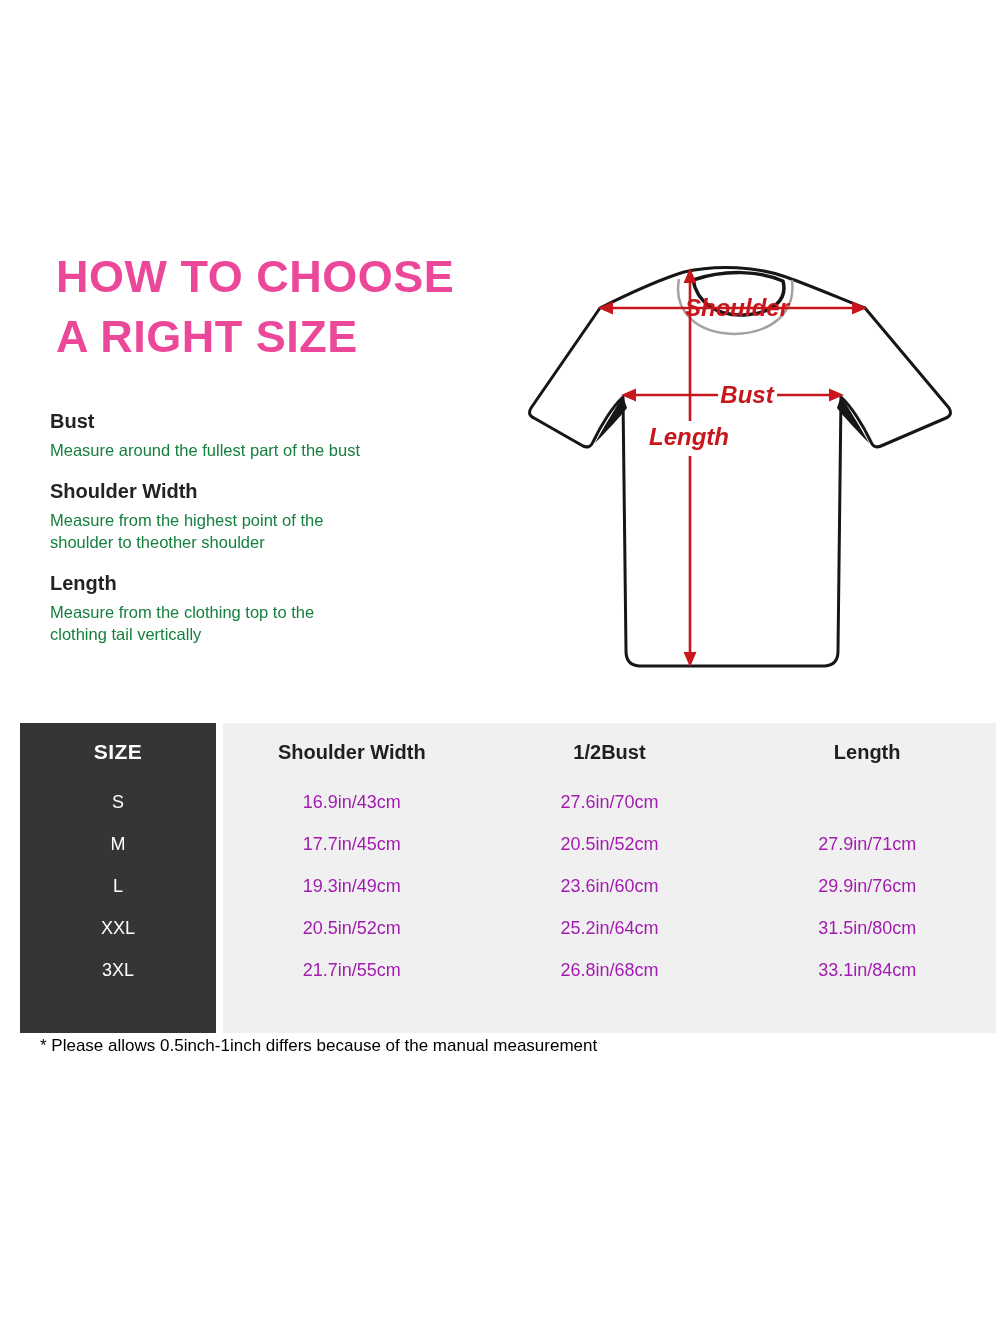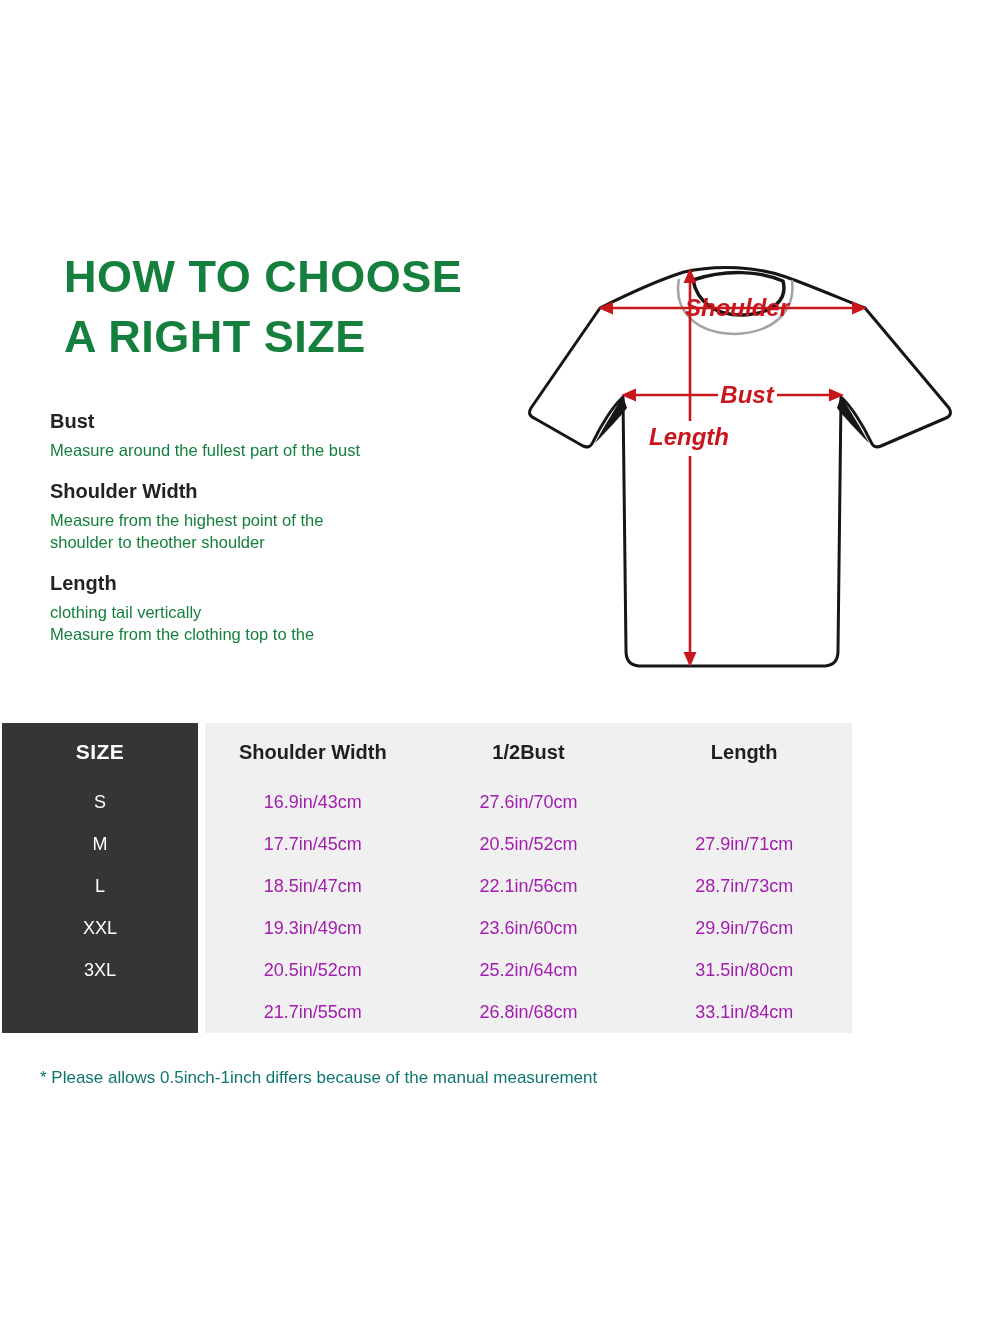--- a/index.html
+++ b/index.html
@@ -9,26 +9,26 @@
     position: relative;
     width: 1000px;
     height: 1333px;
     background: #ffffff;
     overflow: hidden;
   }
 
   
   .title {
     position: absolute;
-    left: 64px;
+    left: 56px;
     top: 247px;
     font-size: 45px;
     line-height: 60px;
     font-weight: bold;
-    color: #15803d;
+    color: #ec4899;
     letter-spacing: 0.5px;
   }
 
   
   .instructions {
     position: absolute;
     left: 50px;
     top: 410px;
     width: 400px;
   }
@@ -55,23 +55,23 @@
     font-style: italic;
   }
   .diagram svg text {
     font-family: "Liberation Sans", "DejaVu Sans", sans-serif;
     font-weight: bold;
   }
 
   
   .size-table {
     position: absolute;
-    left: 2px;
+    left: 20px;
     top: 723px;
-    width: 850px;
+    width: 976px;
     height: 310px;
     display: flex;
   }
   .dark-col {
     width: 196px;
     background: #363434;
     display: flex;
     flex-direction: column;
   }
   .dark-col .cell {
@@ -111,23 +111,23 @@
   .lrow.hdr .cell {
     font-size: 20px;
     font-weight: bold;
     color: #1f1f1f;
   }
 
   
   .footnote {
     position: absolute;
     left: 40px;
-    top: 1068px;
+    top: 1036px;
     font-size: 17px;
-    color: #0f766e;
+    color: #000000;
   }
 </style>
 </head>
 <body>
 
 <div class="page">
 
   <div class="title">
     <div>HOW TO CHOOSE</div>
     <div>A RIGHT SIZE</div>
@@ -138,22 +138,22 @@
       <div class="instr-heading">Bust</div>
       <div class="instr-line">Measure around the fullest part of the bust</div>
     </div>
     <div class="instr-block">
       <div class="instr-heading">Shoulder Width</div>
       <div class="instr-line">Measure from the highest point of the</div>
       <div class="instr-line">shoulder to theother shoulder</div>
     </div>
     <div class="instr-block">
       <div class="instr-heading">Length</div>
+      <div class="instr-line">Measure from the clothing top to the</div>
       <div class="instr-line">clothing tail vertically</div>
-      <div class="instr-line">Measure from the clothing top to the</div>
     </div>
   </div>
 
   <div class="diagram">
     <svg viewBox="0 0 440 440" width="440" height="440">
 
       <path d="M 80,55
            C 108,41 138,27 164,19
            C 198,11 238,14 266,24
            C 294,34 324,47 345,55
@@ -224,25 +224,20 @@
       <div class="lrow">
         <div class="cell">16.9in/43cm</div>
         <div class="cell">27.6in/70cm</div>
       </div>
       <div class="lrow">
         <div class="cell">17.7in/45cm</div>
         <div class="cell">20.5in/52cm</div>
         <div class="cell">27.9in/71cm</div>
       </div>
       <div class="lrow">
-        <div class="cell">18.5in/47cm</div>
-        <div class="cell">22.1in/56cm</div>
-        <div class="cell">28.7in/73cm</div>
-      </div>
-      <div class="lrow">
         <div class="cell">19.3in/49cm</div>
         <div class="cell">23.6in/60cm</div>
         <div class="cell">29.9in/76cm</div>
       </div>
       <div class="lrow">
         <div class="cell">20.5in/52cm</div>
         <div class="cell">25.2in/64cm</div>
         <div class="cell">31.5in/80cm</div>
       </div>
       <div class="lrow">

